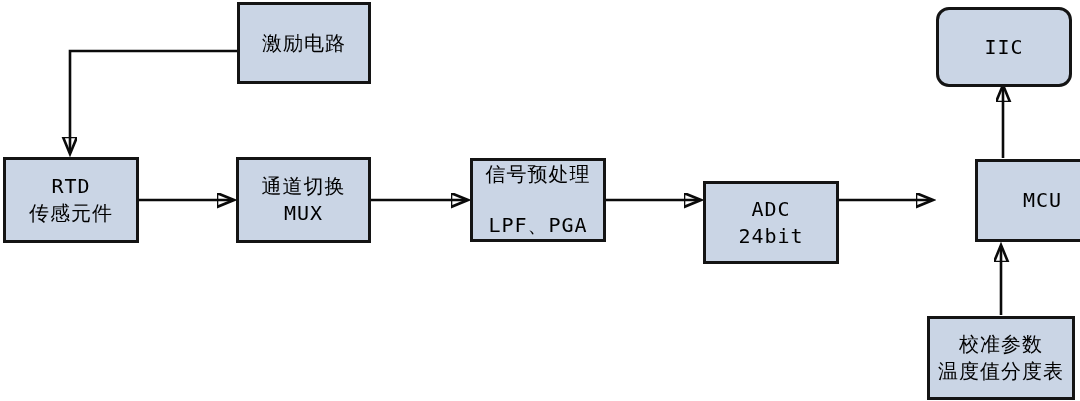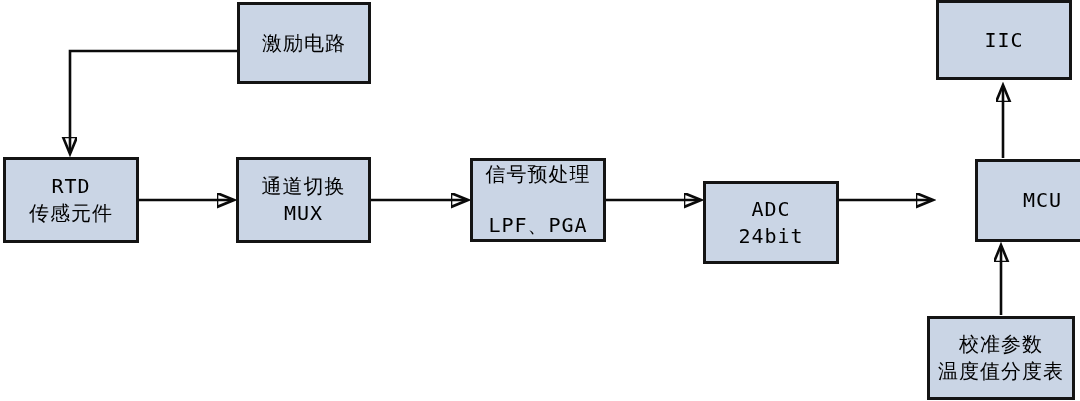--- a/index.html
+++ b/index.html
@@ -43,21 +43,21 @@
     letter-spacing: 1px;
     white-space: nowrap;
   }
   
   .node-excitation { left: 237px; top: 2px;   width: 134px; height: 82px; }
   .node-rtd        { left: 3px;   top: 157px; width: 136px; height: 86px; }
   .node-mux        { left: 236px; top: 157px; width: 135px; height: 86px; }
   .node-preprocess { left: 470px; top: 158px; width: 136px; height: 84px; justify-content: space-between; }
   .node-adc        { left: 703px; top: 159px; width: 136px; height: 83px; margin-top: 22px; }
   .node-mcu        { left: 935px; top: 159px; width: 135px; height: 83px; margin-left: 40px; }
-  .node-iic        { left: 936px; top: 0;   width: 136px; height: 80px; }
+  .node-iic        { left: 936px; top: 7px;   width: 136px; height: 80px; border-radius: 13px; }
   .node-cal        { left: 927px; top: 316px; width: 148px; height: 84px; text-align: center; }
 </style>
 </head>
 <body>
 
 <div class="canvas">
 
   <svg class="connectors" viewBox="0 0 1080 401" xmlns="http://www.w3.org/2000/svg">
     <defs>
       <marker id="arrowhead" markerUnits="userSpaceOnUse" markerWidth="20" markerHeight="16" refX="16" refY="7" orient="auto">

